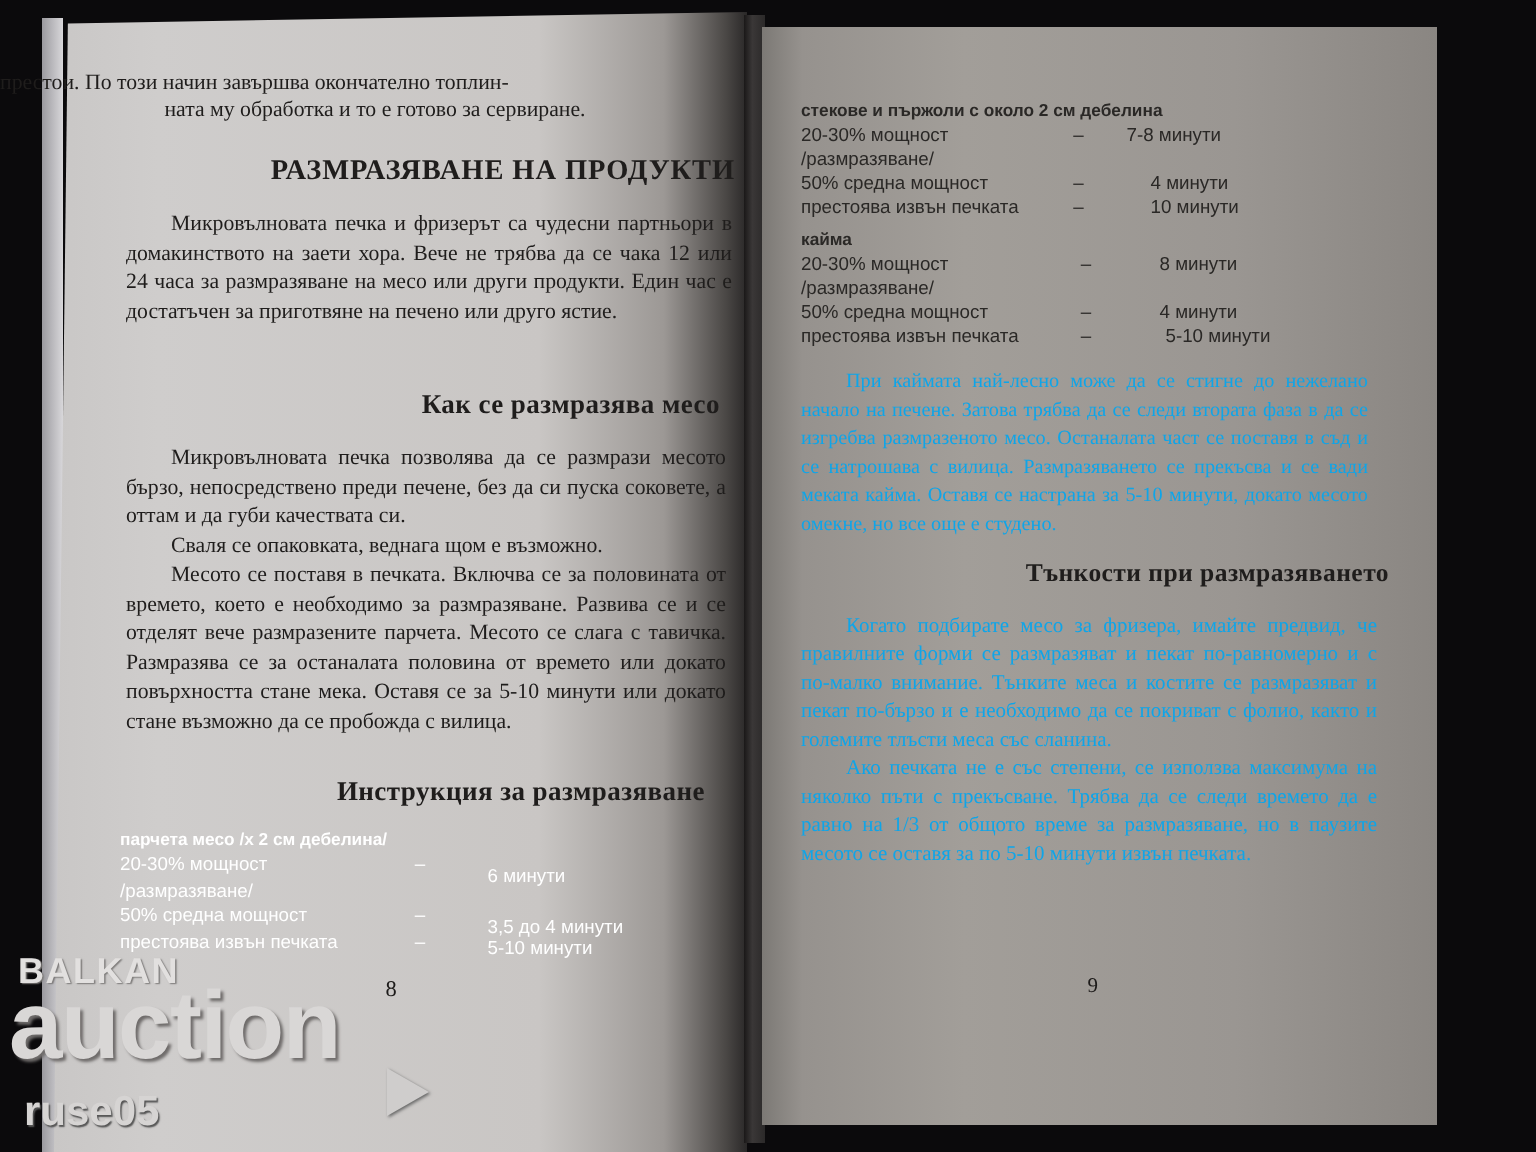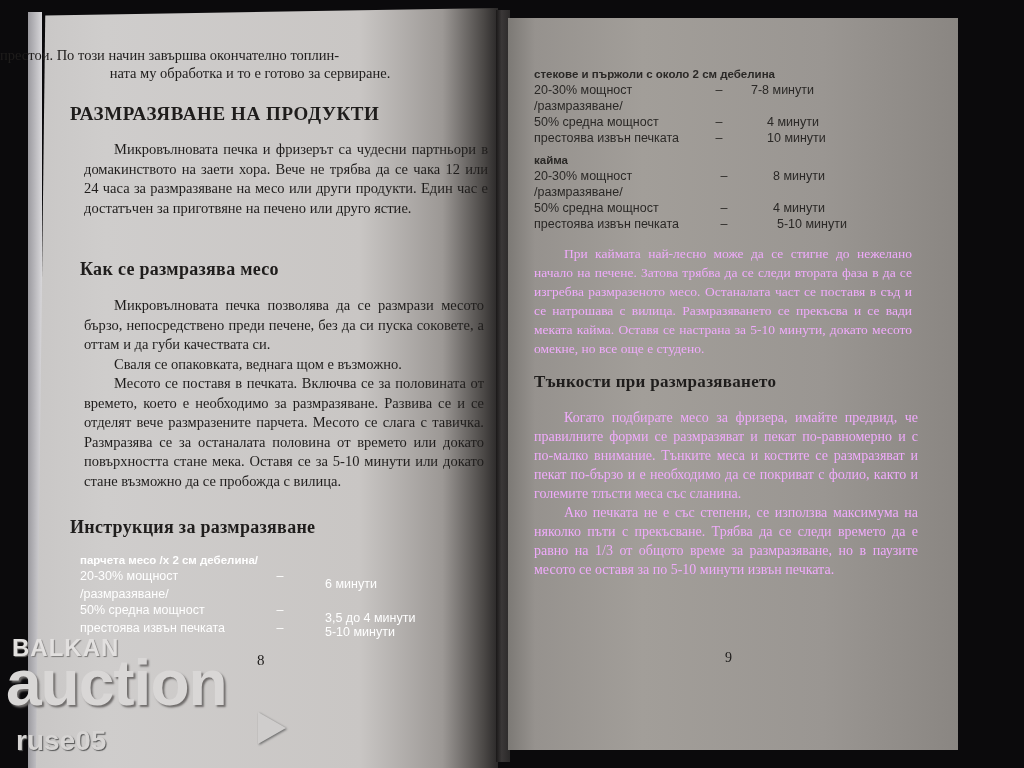--- a/index.html
+++ b/index.html
@@ -20,22 +20,22 @@
     }
     .gutter {
       position:absolute; left:496px; top:10px; width:14px; height:752px;
       background:linear-gradient(90deg,#1a1818,#3a3737 40%,#2b2929);
     }
     .page-right {
       position:absolute; left:508px; top:18px; width:450px; height:732px;
       background:linear-gradient(90deg,#7c7975 0%,#96928e 6%,#a29e99 30%,#9a9692 70%,#8a8682 100%);
     }
     .txt { position:absolute; color:#1f1d1c; font-size:15px; line-height:20px; }
-    .txt-r { color:#f0abfc; font-size:14px; line-height:19px; }
-    .center { text-align:left; }
+    .txt-r { color:#0ea5e9; font-size:14px; line-height:19px; }
+    .center { text-align:right; }
     .heading { font-weight:bold; font-size:18px; letter-spacing:0.3px; }
     .title { font-weight:bold; font-size:19px; letter-spacing:0.6px; }
     .para { text-align:justify; }
     .para p { margin:0; text-indent:30px; }
     .tbl { position:absolute; font-family:"Liberation Sans","DejaVu Sans",sans-serif; color:#2a2826; font-size:12.5px; line-height:16px; }
     .tbl .row { display:flex; }
     .tbl .c1 { width:155px; }
     .tbl .c2 { width:70px; text-align:center; }
     .tbl .c3 { }
     .tbl .hdr { font-weight:bold; font-size:11.5px; }

